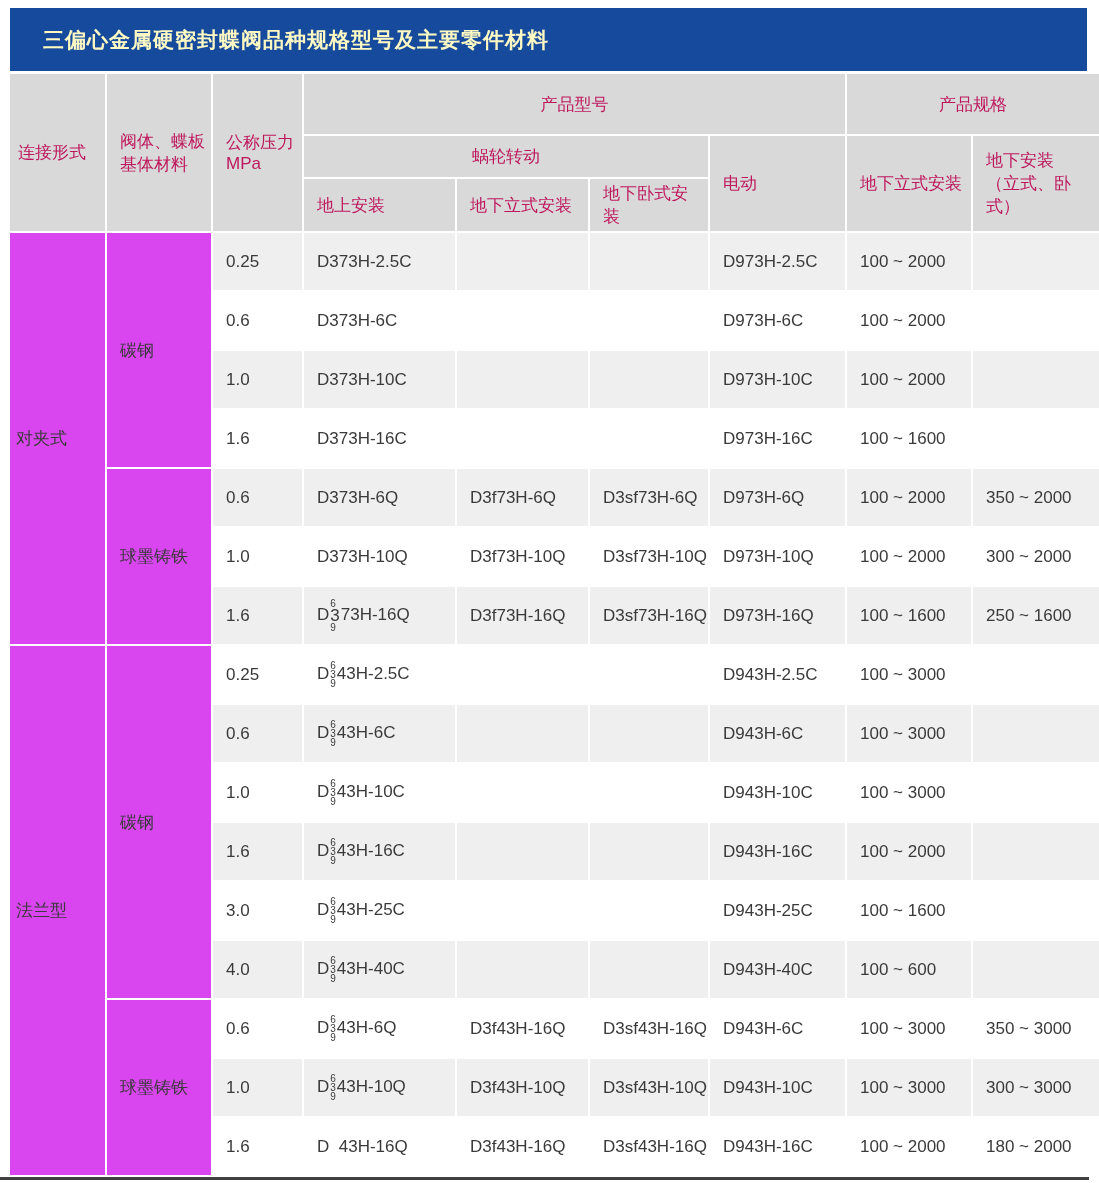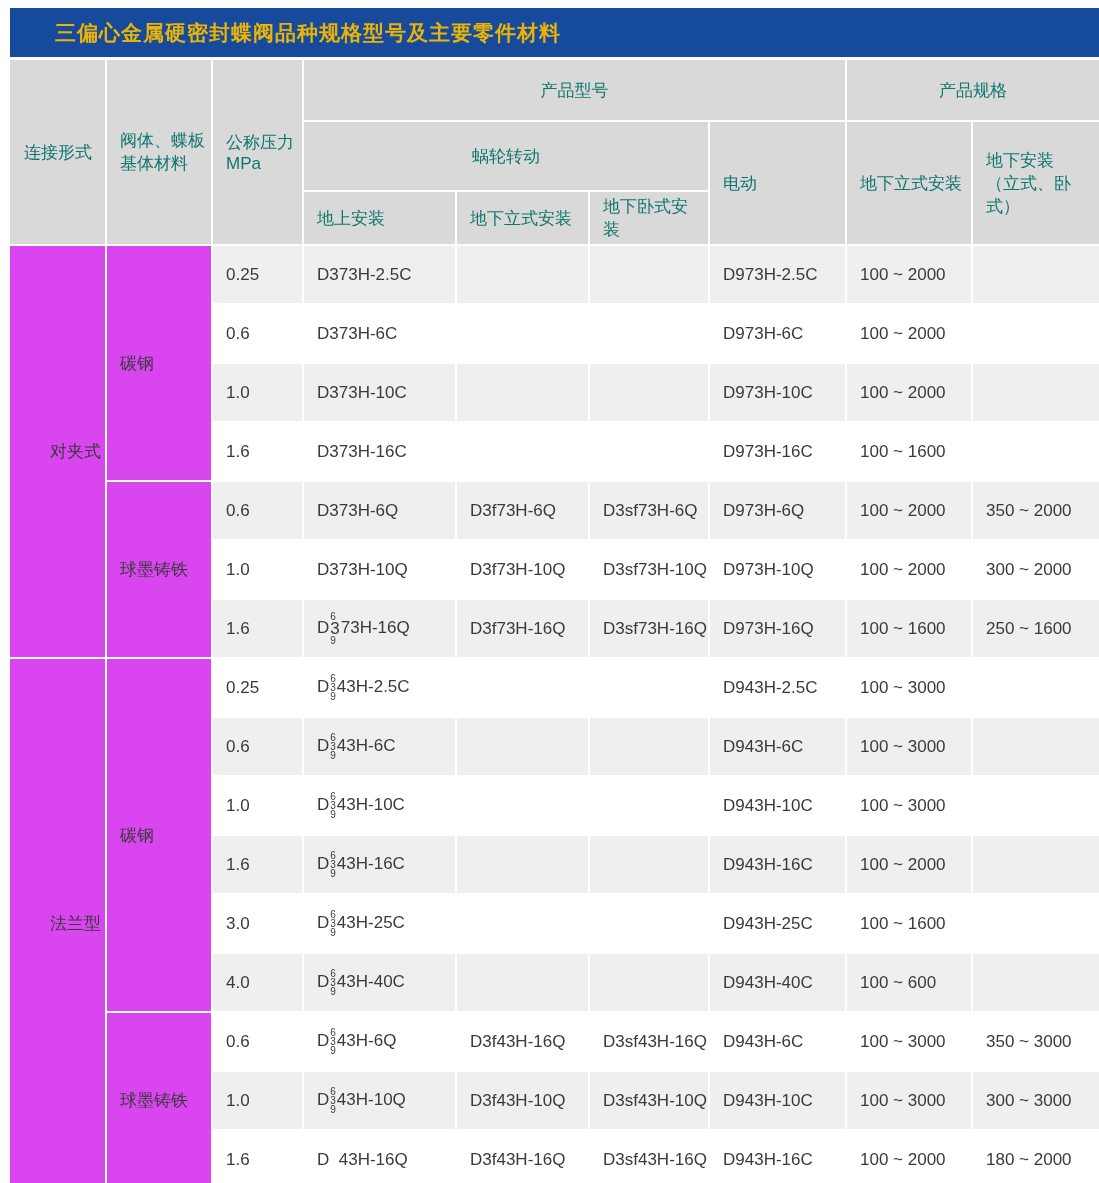--- a/index.html
+++ b/index.html
@@ -3,45 +3,45 @@
 <meta charset="utf-8">
 <style>
   html,body{margin:0;padding:0;background:#ffffff;}
   body{
     width:1099px;height:1183px;overflow:hidden;
     font-family:"Liberation Sans","DejaVu Sans",sans-serif;
     color:#3a3a3a;
   }
   .page{padding:8px 0 0 10px;}
   .title-bar{
-    width:1044px;height:49px;
+    width:1044px;height:63px;
     display:flex;align-items:center;
-    padding-left:45px;
-    color:#eab308;font-size:21px;font-weight:bold;letter-spacing:1px;
+    padding-left:33px;
+    color:#fef9c3;font-size:21px;font-weight:bold;letter-spacing:1px;
   }
   table.spec{
     border-collapse:separate;border-spacing:2px;
     table-layout:fixed;width:1093px;
     margin-left:-2px;margin-top:1px;
     background:#ffffff;
   }
   th,td{
     font-weight:normal;font-size:17px;
     text-align:left;vertical-align:middle;
     padding:0 4px 0 13px;
     overflow:hidden;white-space:pre-line;
   }
-  thead th{background:#d9d9d9;color:#0f766e;}
+  thead th{background:#d9d9d9;color:#be185d;}
   thead tr.h1 th{height:60px;}
-  thead tr.h2 th{height:68px;}
+  thead tr.h2 th{height:41px;}
   thead tr.h3 th{height:52px;}
   tbody tr{height:57px;}
   th.ctr{text-align:center;padding:0;}
   td.grp{background:#d946ef;}
-  td.c1{padding-left:6px;text-align:right;}
+  td.c1{padding-left:6px;}
   td.shade{background:#efefef;}
   td.plain{background:#ffffff;}
   td.model{white-space:pre;}
   .stk{
     display:inline-flex;flex-direction:column;align-items:flex-start;
     vertical-align:middle;margin:0 1px;
   }
   .stk i{font-style:normal;font-size:10px;line-height:9px;}
   .stk b{font-weight:normal;font-size:17px;line-height:15px;}
   .bottom-rule{width:1099px;height:3px;background:#404040;margin-left:-10px;margin-top:0;}
@@ -62,21 +62,21 @@
         <col style="width:89px">
       <col style="width:151px">
         <col style="width:131px">
         <col style="width:118px">
       <col style="width:135px">
         <col style="width:124px">
         <col style="width:126px">
     </colgroup>
     <thead>
       <tr class="h1">
-        <th rowspan="3" class="c1" style="padding-left:14px">连接形式</th>
+        <th rowspan="3" class="c1" style="padding-left:8px">连接形式</th>
         <th rowspan="3">阀体、蝶板
 基体材料</th>
         <th rowspan="3">公称压力
 MPa</th>
         <th colspan="4" class="ctr">产品型号</th>
         <th colspan="2" class="ctr">产品规格</th>
       </tr>
       <tr class="h2">
         <th colspan="3" class="ctr">蜗轮转动</th>
         <th rowspan="2">电动</th>

